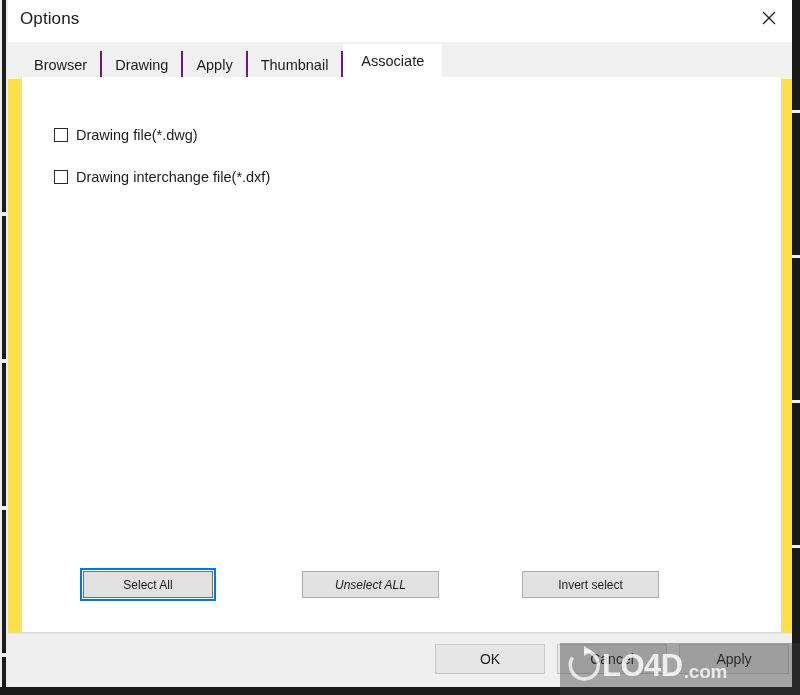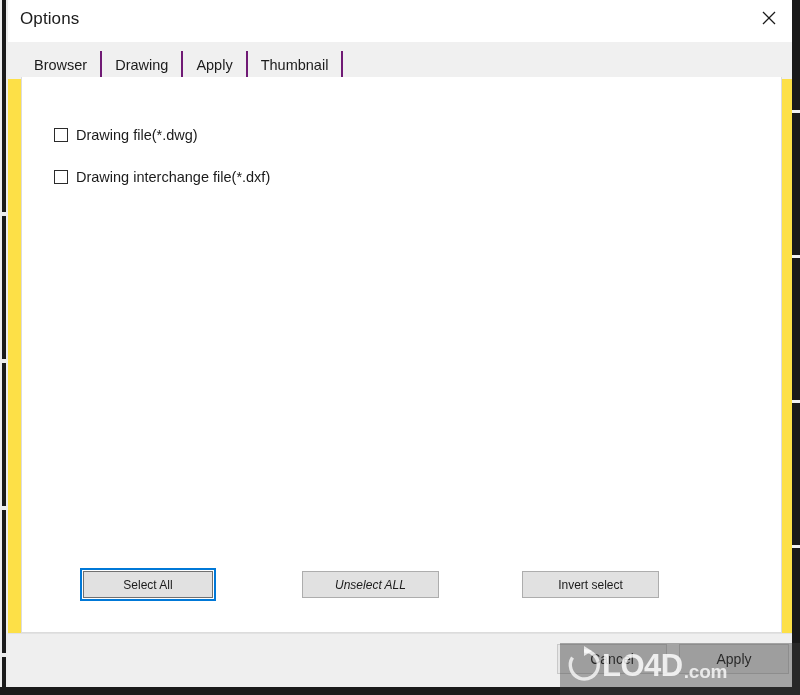--- a/index.html
+++ b/index.html
@@ -283,20 +283,21 @@
         </svg>
       </div>
     </div>
 
     <div class="tabstrip">
       <div class="tabs-row">
         <div class="tab">Browser</div>
         <div class="tab">Drawing</div>
         <div class="tab">Apply</div>
         <div class="tab">Thumbnail</div>
+        <div class="tab active">Associate</div>
       </div>
     </div>
 
     <div class="content-panel">
 
       <div class="chk-row" style="left:32px; top:50px;">
         <span class="chk-box"></span>
         <span class="chk-label">Drawing file(*.dwg)</span>
       </div>
 
@@ -305,20 +306,21 @@
         <span class="chk-label">Drawing interchange file(*.dxf)</span>
       </div>
 
       <div class="act-btn focused" style="left:61px; top:494px; width:130px;">Select All</div>
       <div class="act-btn" style="left:280px; top:494px; width:137px;font-style:italic;">Unselect ALL</div>
       <div class="act-btn" style="left:500px; top:494px; width:137px;">Invert select</div>
 
     </div>
 
     <div class="footer">
+      <div class="foot-btn" style="left:427px;">OK</div>
       <div class="foot-btn" style="left:549px;">Cancel</div>
       <div class="foot-btn" style="left:671px;">Apply</div>
     </div>
 
   </div>
 
   <div class="right-dark-edge"></div>
   <div class="right-edge-break" style="top:110px;"></div>
   <div class="right-edge-break" style="top:255px;"></div>
   <div class="right-edge-break" style="top:400px;"></div>

